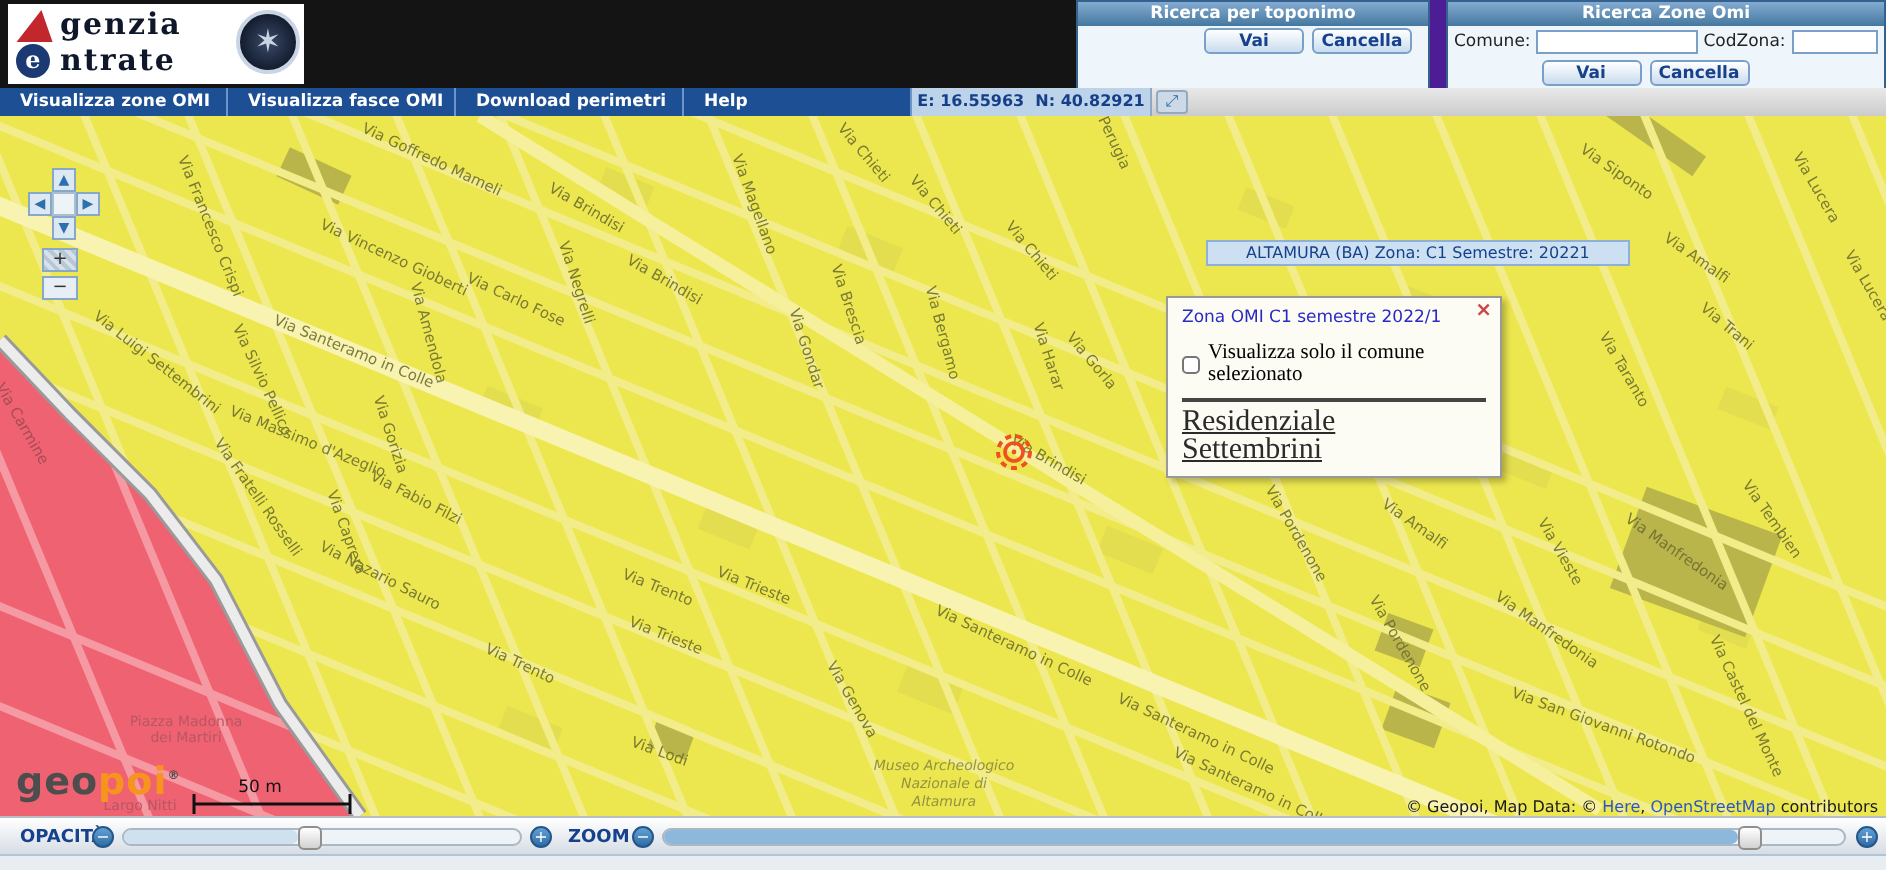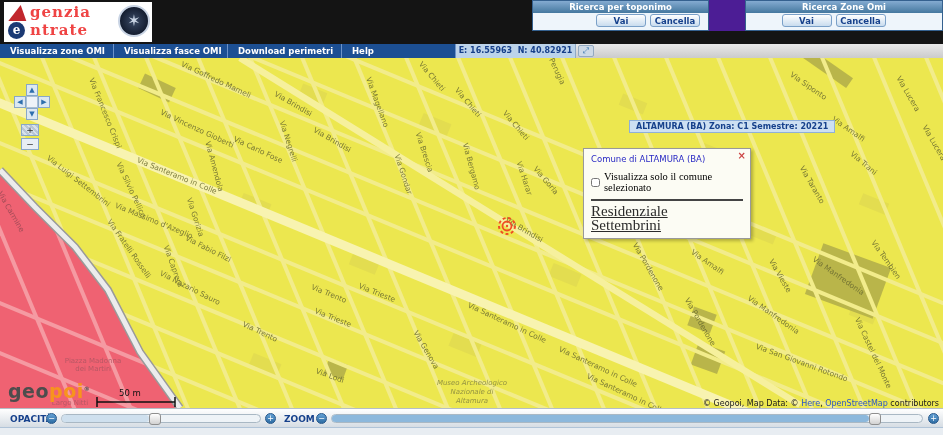--- a/index.html
+++ b/index.html
@@ -3,32 +3,32 @@
 <meta charset="utf-8">
 <style>
   * { margin:0; padding:0; box-sizing:border-box; }
   html,body { width:943px; height:435px; overflow:hidden; }
   body { font-family:"DejaVu Sans", sans-serif; position:relative; background:#fff; }
 
   
   .header { position:absolute; top:0; left:0; width:943px; height:44px; background:#141414; }
   .logo-box { position:absolute; left:4px; top:2px; width:148px; height:40px; background:#fff; }
   .logo-text { position:absolute; left:26px; top:1px; font-family:"DejaVu Serif", serif; font-weight:bold;
-               color:#ef4444; font-size:15px; line-height:18px; letter-spacing:1px; }
+               color:#0f172a; font-size:15px; line-height:18px; letter-spacing:1px; }
   .swoosh-a { position:absolute; left:6px; top:3px; width:0; height:0;
               border-left:9px solid transparent; border-right:9px solid transparent;
               border-bottom:16px solid #c1272d; transform:skewX(-12deg); }
   .swoosh-e { position:absolute; left:4px; top:20px; width:17px; height:17px; border-radius:50%;
               background:#1b3a74; color:#fff; font:bold 12px/16px "DejaVu Serif", serif; text-align:center; }
   .emblem { position:absolute; left:118px; top:5px; width:32px; height:32px; border-radius:50%;
             border:2px double #c9d4e4; color:#c9d4e4; text-align:center; font-size:16px; line-height:28px;
             background:radial-gradient(circle at 50% 50%, #3a4a66 0%, #141d30 70%); }
   .panels { position:absolute; top:0; right:0; display:flex; gap:8px; background:#4c1d95; }
   .panel { width:177px; background:#eef5fb; border:1px solid #35618f; }
-  .panel.zone { width:198px;margin-left:28px; }
+  .panel.zone { width:220px; }
   .panel-title { height:12px; background:linear-gradient(#84abd1,#45789f); color:#fff;
                  font-size:8.5px; font-weight:bold; text-align:center; line-height:12px; }
   .panel-row { display:flex; align-items:center; padding:2px 3px; gap:3px; }
   .panel input[type=text] { height:12px; border:1px solid #7aa0c8; font-size:8px; color:#111;
                             padding:0 2px; background:#fff; flex:1; min-width:0; }
   .fld-label { font-size:8.5px; color:#222; white-space:nowrap; }
   .btn-row { display:flex; justify-content:flex-end; gap:4px; padding:1px 8px 3px 9px; }
   .panel.zone .btn-row { justify-content:center; padding-right:30px; }
   .ui-btn { min-width:50px; height:13px; background:linear-gradient(#ffffff,#c9dcee); border:1px solid #7aa0c8;
             border-radius:3px; color:#16418c; font-weight:bold; font-size:8.5px; text-align:center;
@@ -52,22 +52,22 @@
   .navpad { position:absolute; left:14px; top:26px; width:36px; height:36px;
             display:grid; grid-template:repeat(3,12px)/repeat(3,12px); }
   .nav-btn { background:#dce8f2; border:1px solid #88a8c8; color:#2e6fad; font-size:7px; line-height:10px;
              text-align:center; cursor:pointer; }
   .nav-center { background:#eef3f8; border:1px solid #a8bed4; }
   .zbtns { position:absolute; left:21px; top:66px; width:18px; }
   .zbtn { width:18px; height:12px; margin-bottom:2px; border:1px solid #88a8c8; background:#e8eef5;
           color:#333; font-size:9px; line-height:10px; text-align:center; cursor:pointer; }
   .zbtn.plus { background:repeating-linear-gradient(45deg,#b9c6d4 0 2px,#d7e1ec 2px 4px); }
 
-  .zone-badge { position:absolute; left:629px; top:62px; background:#cde0f2; border:1px solid #8fb0d8;
-                color:#16418c; font-size:8px; font-weight:bold; padding:1px 6px; white-space:nowrap; }
+  .zone-badge { position:absolute; left:603px; top:62px; background:#cde0f2; border:1px solid #8fb0d8;
+                color:#16418c; font-size:8px; font-weight:normal; padding:1px 19px; white-space:nowrap; }
 
   .popup { position:absolute; left:583px; top:90px; width:168px; background:#fcfcf4; border:1px solid #999;
            box-shadow:2px 2px 3px rgba(0,0,0,.25); padding:5px 7px 6px 7px; }
   .popup-title { color:#2929c4; font-size:8.5px; line-height:11px; }
   .popup-close { position:absolute; right:4px; top:1px; color:#cc4444; font-size:10px; font-weight:bold; cursor:pointer; }
   .popup-check { display:flex; align-items:center; gap:4px; margin-top:6px; font-family:"Liberation Serif", serif;
                  font-size:10.5px; color:#000; }
   .popup-check input { width:9px; height:9px; margin:0; }
   .popup-div { border-top:2px solid #444; margin:6px 0 3px 0; }
   .popup-link { display:block; font-family:"Liberation Serif", serif; font-size:15px; color:#2b2b2b;
@@ -113,20 +113,26 @@
   <div class="panels">
     <div class="panel">
       <div class="panel-title">Ricerca per toponimo</div>
       <div class="btn-row">
         <div class="ui-btn">Vai</div>
         <div class="ui-btn">Cancella</div>
       </div>
     </div>
     <div class="panel zone">
       <div class="panel-title">Ricerca Zone Omi</div>
+      <div class="panel-row">
+        <span class="fld-label">Comune:</span>
+        <input type="text" style="flex: 2 1 0%;" value="">
+        <span class="fld-label">CodZona:</span>
+        <input type="text" style="flex: 1 1 0%;" value="">
+      </div>
       <div class="btn-row">
         <div class="ui-btn">Vai</div>
         <div class="ui-btn">Cancella</div>
       </div>
     </div>
   </div>
 </div>
 
 <div class="menubar">
   <div id="menu-items" style="display:flex">
@@ -313,21 +319,21 @@
   </div>
   <div class="zbtns">
     <div class="zbtn plus">+</div>
     <div class="zbtn">−</div>
   </div>
 
   <div class="zone-badge">ALTAMURA (BA) Zona: C1 Semestre: 20221</div>
 
   <div class="popup">
     <div class="popup-close">×</div>
-    <div class="popup-title">Comune di ALTAMURA (BA)</div>
+    <div class="popup-title">Zona OMI C1 semestre 2022/1</div>
     <label class="popup-check">
       <input type="checkbox" style="">
       <span>Visualizza solo il comune selezionato</span>
     </label>
     <div class="popup-div"></div>
     <div id="popup-links">
         <a class="popup-link">Residenziale</a>
         <a class="popup-link">Settembrini</a>
       </div>
   </div>

